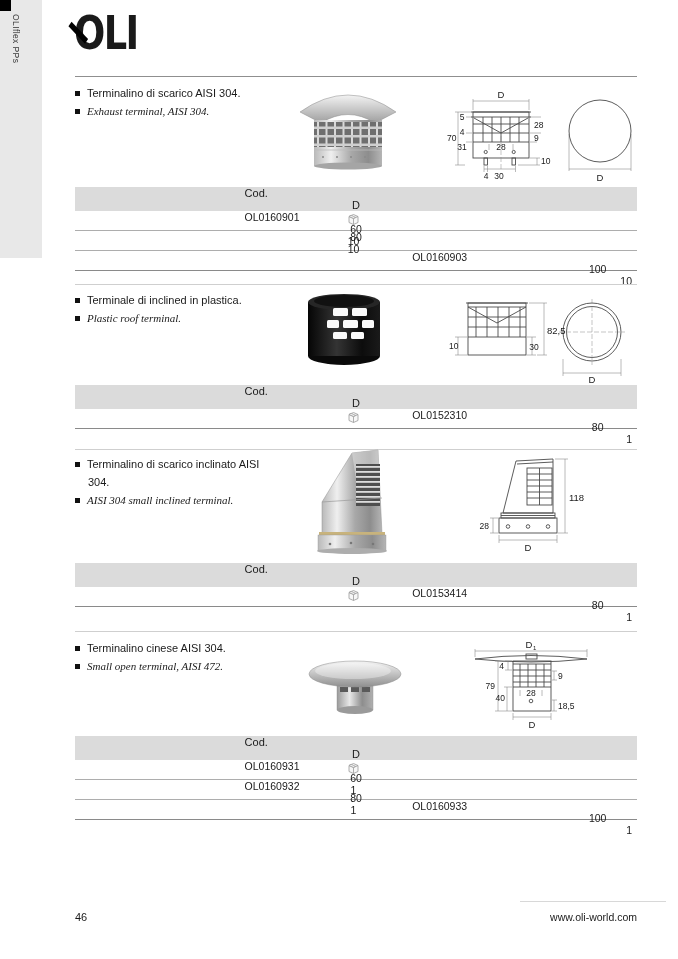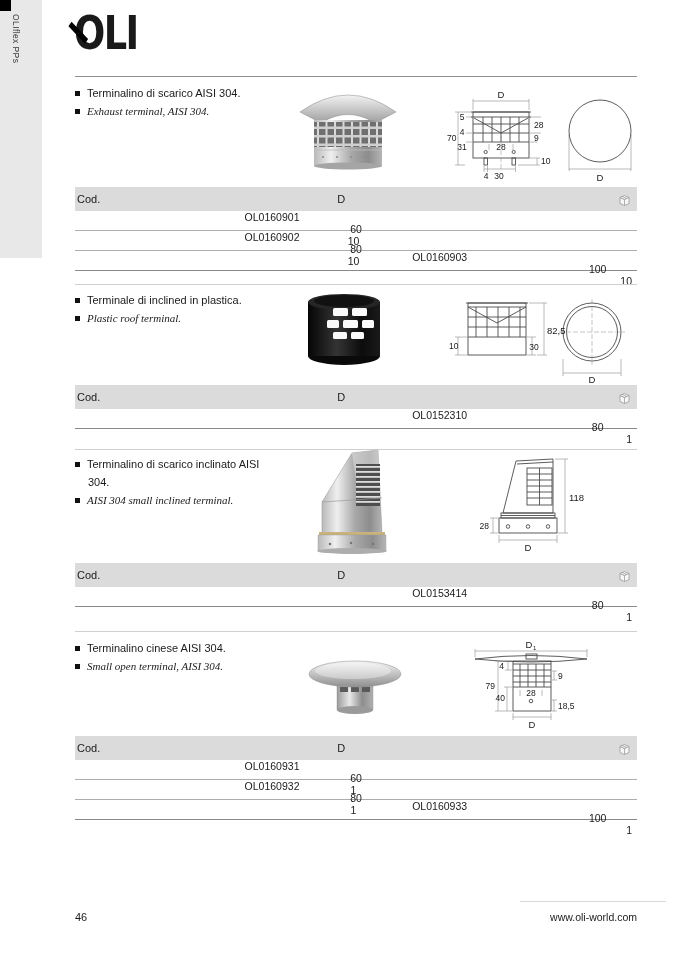--- a/index.html
+++ b/index.html
@@ -30,21 +30,21 @@
   #desc1{top:84px;width:215px;} #desc2{top:291px;width:215px;}
   #desc3{top:455px;width:215px;} #desc4{top:639px;width:225px;}
   .desc-line{padding-left:13px;text-indent:-13px;}
   #desc3 .it-line{max-width:185px;}
   .sq{display:inline-block;width:5px;height:5px;background:#111;margin-right:7px;vertical-align:1px;text-indent:0;}
   .en{font-style:italic;font-family:Liberation Serif, serif;}
 
   
   .tbl{left:75px;width:562px;font-size:10.5px;}
   #t1{top:187px;} #t2{top:385px;} #t3{top:563px;} #t4{top:736px;}
-  .thead{height:24px;background:#dbdbdb;display:flex;align-items:center;font-size:11px;}
+  .thead{height:24px;background:#dbdbdb;display:flex;align-items:center;font-size:11px;flex-direction:column;}
   .trow{height:19px;display:flex;align-items:center;border-bottom:1px solid #adadad;flex-direction:column;}
   .trow.last{border-bottom:1px solid #8a8a8a;align-items:flex-end;}
   .c1{width:40%;padding-left:2px;}
   .c2{width:14%;text-align:center;}
   .c3{flex:1;text-align:right;padding-right:5px;}
   .thead .c3{display:flex;justify-content:flex-end;align-items:center;}
 
   
   #ph1{left:293px;top:86px;} #ph2{left:303px;top:292px;}
   #ph3{left:306px;top:448px;} #ph4{left:306px;top:657px;}
@@ -201,21 +201,20 @@
         <path d="M3,5.5 L5,4.2 L9.5,6.3 L7.5,7.5 Z" fill="#ededed" stroke="#9a9a9a" stroke-width=".7"></path>
       </svg>
     </div>
   </div>
   <div class="trow">
     <div class="c1">OL0160901</div>
     <div class="c2">60</div>
     <div class="c3">10</div>
   </div>
   <div class="trow">
-    <div class="c1">OL0160902</div>
     <div class="c2">80</div>
     <div class="c3">10</div>
   </div>
   <div class="trow last">
     <div class="c1">OL0160903</div>
     <div class="c2">100</div>
     <div class="c3">10</div>
   </div>
 </div>
 
@@ -407,21 +406,21 @@
   <div class="trow last">
     <div class="c1">OL0153414</div>
     <div class="c2">80</div>
     <div class="c3">1</div>
   </div>
 </div>
 
 <div id="div4" class="divider abs"></div>
 <div id="desc4" class="desc abs">
   <div class="desc-line"><span class="sq"></span><span>Terminalino cinese AISI 304.</span></div>
-  <div class="desc-line en"><span class="sq"></span><span>Small open terminal, AISI 304.</span></div>
+  <div class="desc-line en"><span class="sq"></span><span>Small open terminal, AISI 472.</span></div>
 </div>
 
 <svg id="ph4" class="abs" width="98" height="62" viewBox="0 0 98 62">
   <defs>
     <linearGradient id="met4v" x1="0" y1="0" x2="0" y2="1">
       <stop offset="0" stop-color="#f5f5f5"></stop>
         <stop offset="1" stop-color="#8f8f8f"></stop>
     </linearGradient>
     <linearGradient id="met4h" x1="0" y1="0" x2="1" y2="0">
       <stop offset="0" stop-color="#9a9a9a"></stop>

